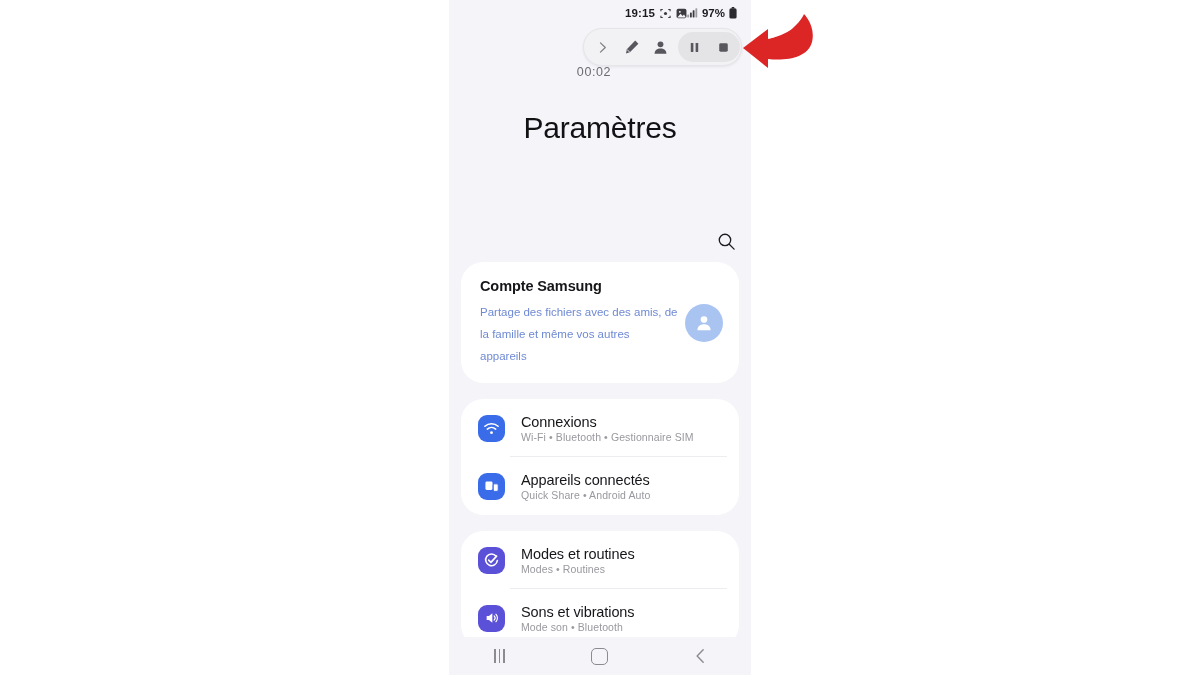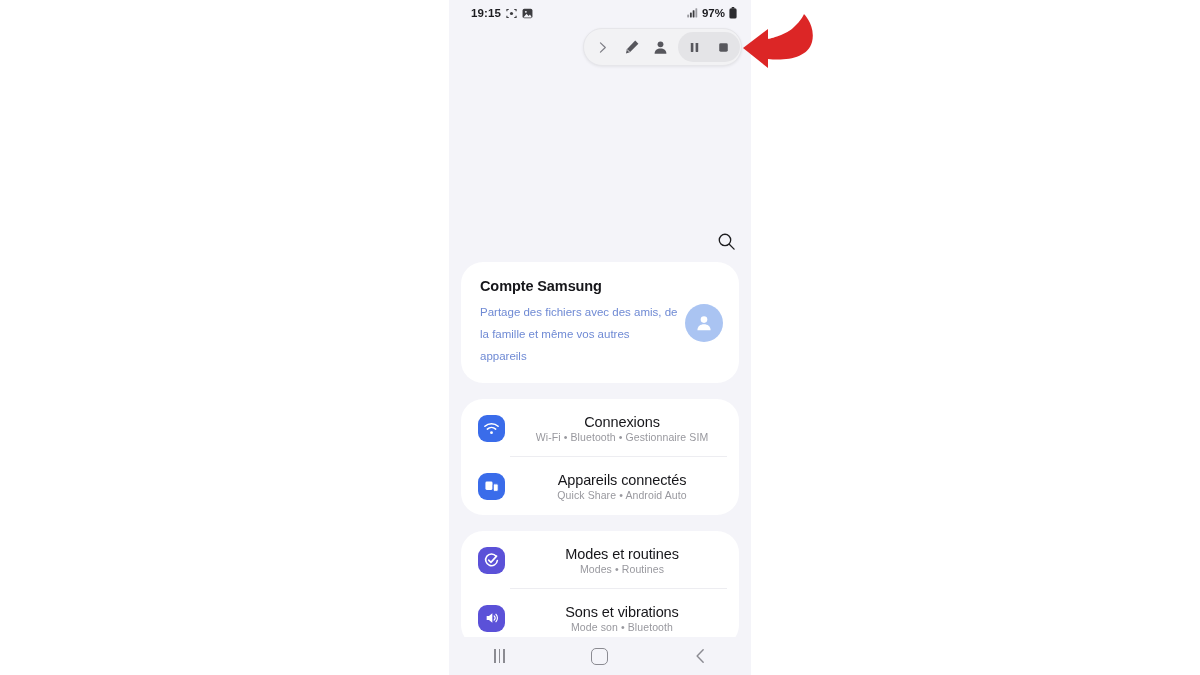--- a/index.html
+++ b/index.html
@@ -22,25 +22,25 @@
     top: 0;
     width: 302px;
     height: 675px;
     background: #f4f4f9;
     overflow: hidden;
   }
 
   
   #status-bar {
     position: absolute;
-    top: 0; left: 8px; right: 0;
+    top: 0; left: 0; right: 0;
     height: 26px;
     display: flex;
     align-items: center;
-    justify-content: space-between;
+    justify-content: flex-end;
     padding: 0 14px;
     box-sizing: border-box;
   }
   .sb-left { display: flex; align-items: center; gap: 5px; }
   .sb-right { display: flex; align-items: center; gap: 4px; }
   .sb-clock {
     font-size: 11.5px;
     color: #1b1b1f;
     font-weight: 600;
     letter-spacing: 0.1px;
@@ -173,21 +173,20 @@
   }
 
   
   .srow {
     display: flex;
     align-items: center;
     padding: 0 16px 0 17px;
     height: 58px;
     box-sizing: border-box;
     position: relative;
-    text-align: center;
   }
   .srow .divider {
     position: absolute;
     left: 49px;
     right: 12px;
     bottom: 0;
     height: 1px;
     background: #ededf1;
   }
   .srow:last-child .divider { display: none; }
@@ -328,21 +327,23 @@
           <rect x="8.2" y="2.2" width="2.8" height="9.6" rx="0.5" fill="#57575d"></rect>
         </svg>
       </div>
       <div class="pill-btn">
         <svg width="13" height="13" viewBox="0 0 14 14">
           <rect x="2.4" y="2.4" width="9.2" height="9.2" rx="1.6" fill="#57575d"></rect>
         </svg>
       </div>
     </div>
   </div>
-
+  <div id="rec-timer">00:02</div>
+
+  <div id="page-title">Paramètres</div>
 
   <div id="search-btn" style="left:259px;">
     <svg width="19" height="19" viewBox="0 0 20 20">
       <circle cx="8.4" cy="8.4" r="6" fill="none" stroke="#1d1d20" stroke-width="1.4"></circle>
       <path d="M12.9 12.9 L18 18" stroke="#1d1d20" stroke-width="1.4" stroke-linecap="round"></path>
     </svg>
   </div>
 
   <div id="settings-list">
 

